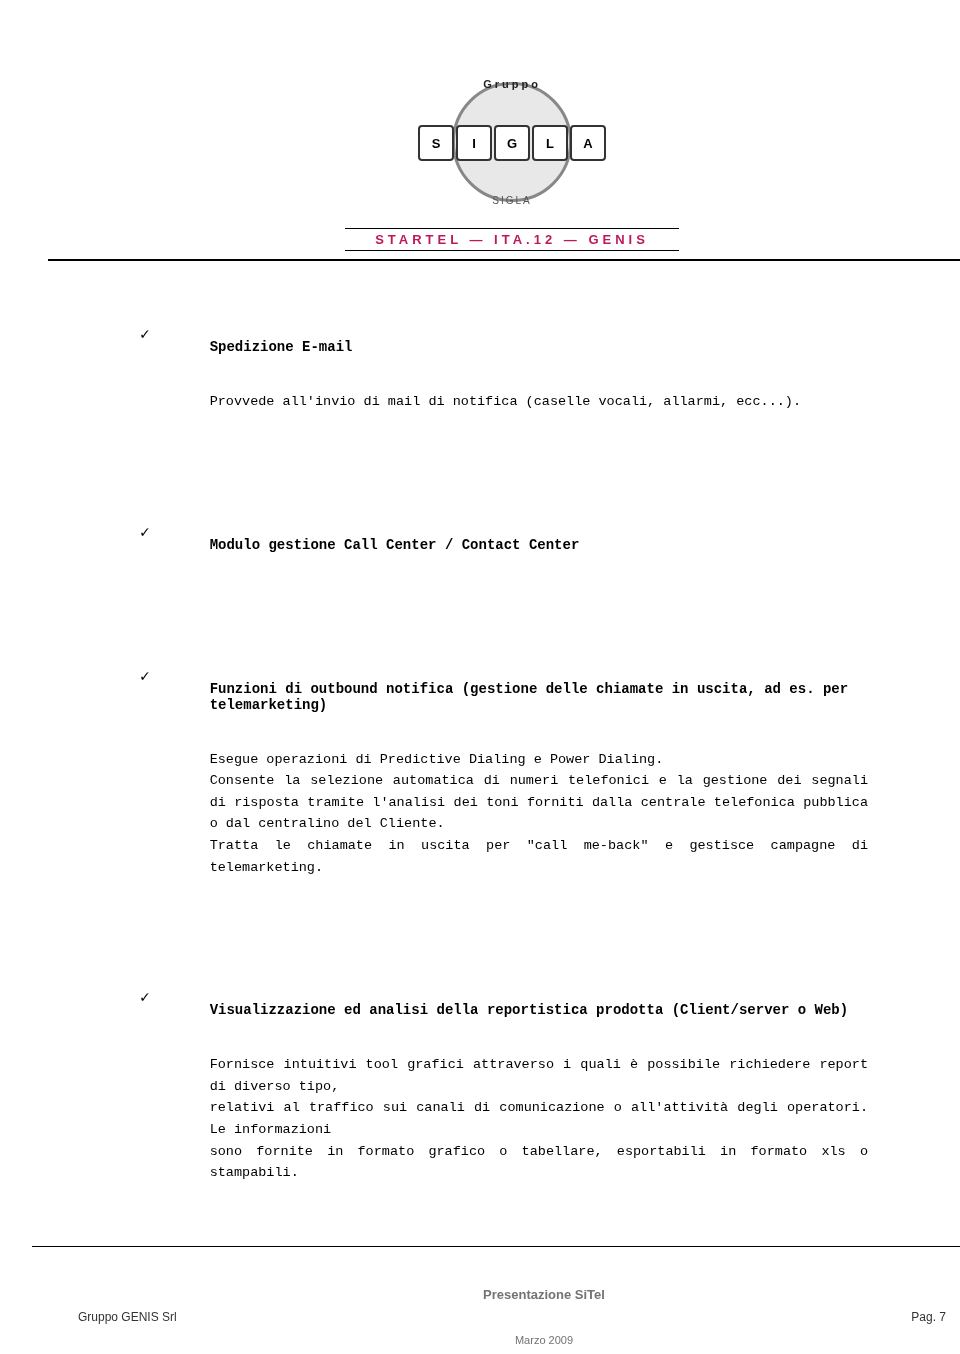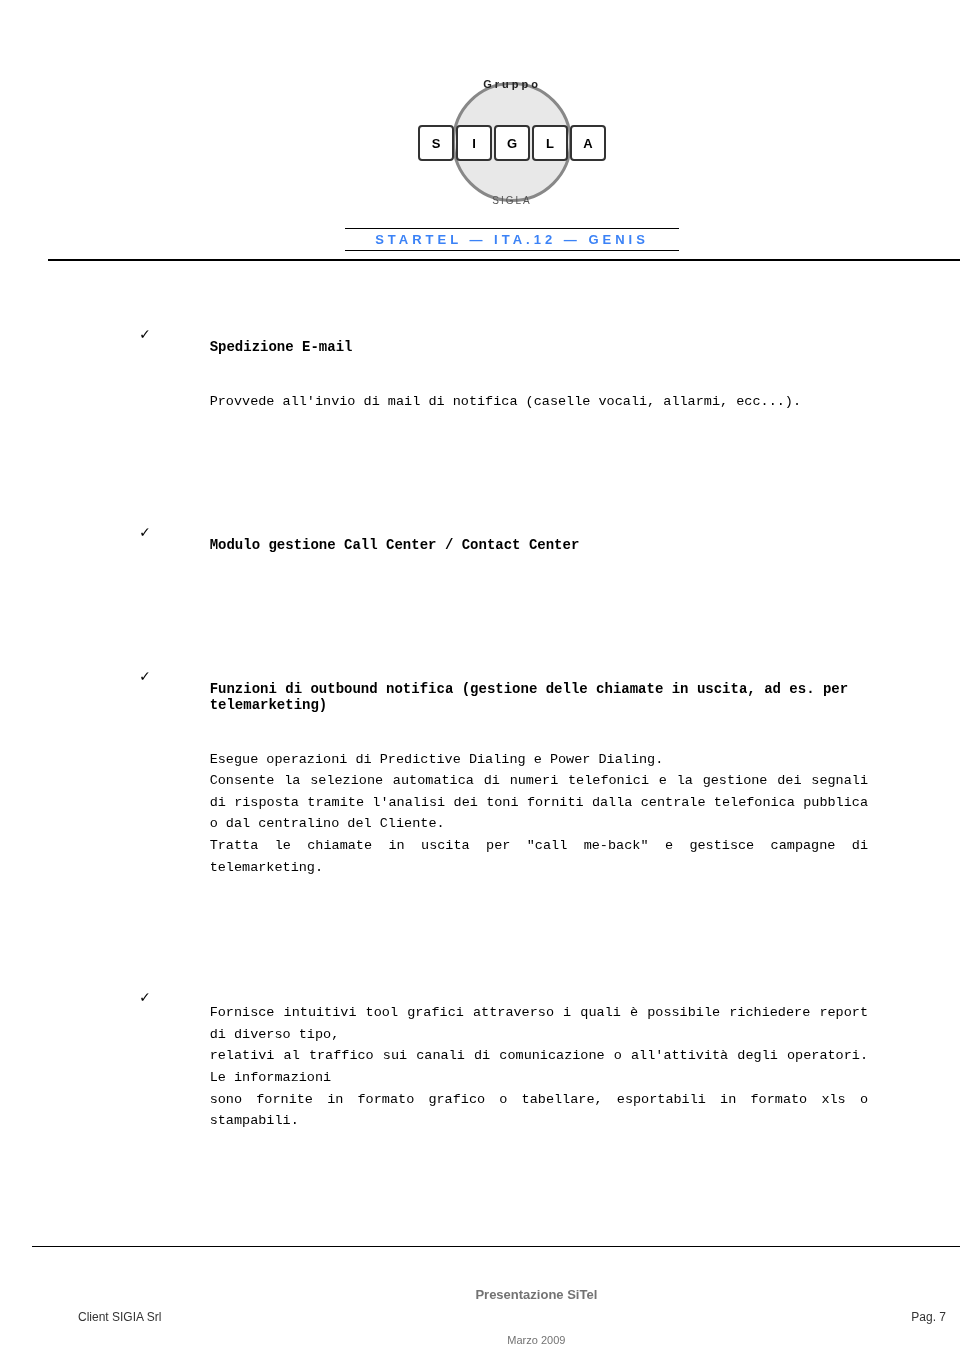--- a/index.html
+++ b/index.html
@@ -90,21 +90,21 @@
       color: #555;
       font-family: Arial, sans-serif;
       letter-spacing: 2px;
       margin-top: 2px;
     }
 
     .header-tagline {
       font-family: Arial, sans-serif;
       font-size: 13px;
       letter-spacing: 4px;
-      color: #3b82f6;
+      color: #be185d;
       font-weight: bold;
       border-top: 1.5px solid #000;
       border-bottom: 1.5px solid #000;
       padding: 3px 30px;
       margin-top: 4px;
     }
 
     
     .main-content {
       padding: 30px 60px 80px 60px;
@@ -229,28 +229,29 @@
       <span class="checkmark">✓</span>
       <div class="section-content">
         <div class="section-title">Funzioni di outbound notifica (gestione delle chiamate in uscita, ad es. per telemarketing)</div>
         <div class="section-body">Esegue operazioni di Predictive Dialing e Power Dialing.<br>Consente la selezione automatica di numeri telefonici e la gestione dei segnali di risposta tramite l'analisi dei toni forniti dalla centrale telefonica pubblica o dal centralino del Cliente.<br>Tratta le chiamate in uscita per "call me-back" e gestisce campagne di telemarketing.</div>
       </div>
     </div>
 
     <div class="section">
       <span class="checkmark">✓</span>
       <div class="section-content">
+        <div class="section-title">Visualizzazione ed analisi della reportistica prodotta (Client/server o Web)</div>
         <div class="section-body">Fornisce intuitivi tool grafici attraverso i quali è possibile richiedere report di diverso tipo,<br>relativi al traffico sui canali di comunicazione o all'attività degli operatori. Le informazioni<br>sono fornite in formato grafico o tabellare, esportabili in formato xls o stampabili.</div>
       </div>
     </div>
 
   </div>
 
   <div class="footer">
-    <div class="footer-left">Client SIGIA Srl</div>
+    <div class="footer-left">Gruppo GENIS Srl</div>
     <div class="footer-center">
       <div class="pres-title">Presentazione SiTel</div>
       <div class="pres-date">Marzo 2009</div>
     </div>
     <div class="footer-right">Pag. 7</div>
   </div>
 
 </div>
 
 </body></html>

